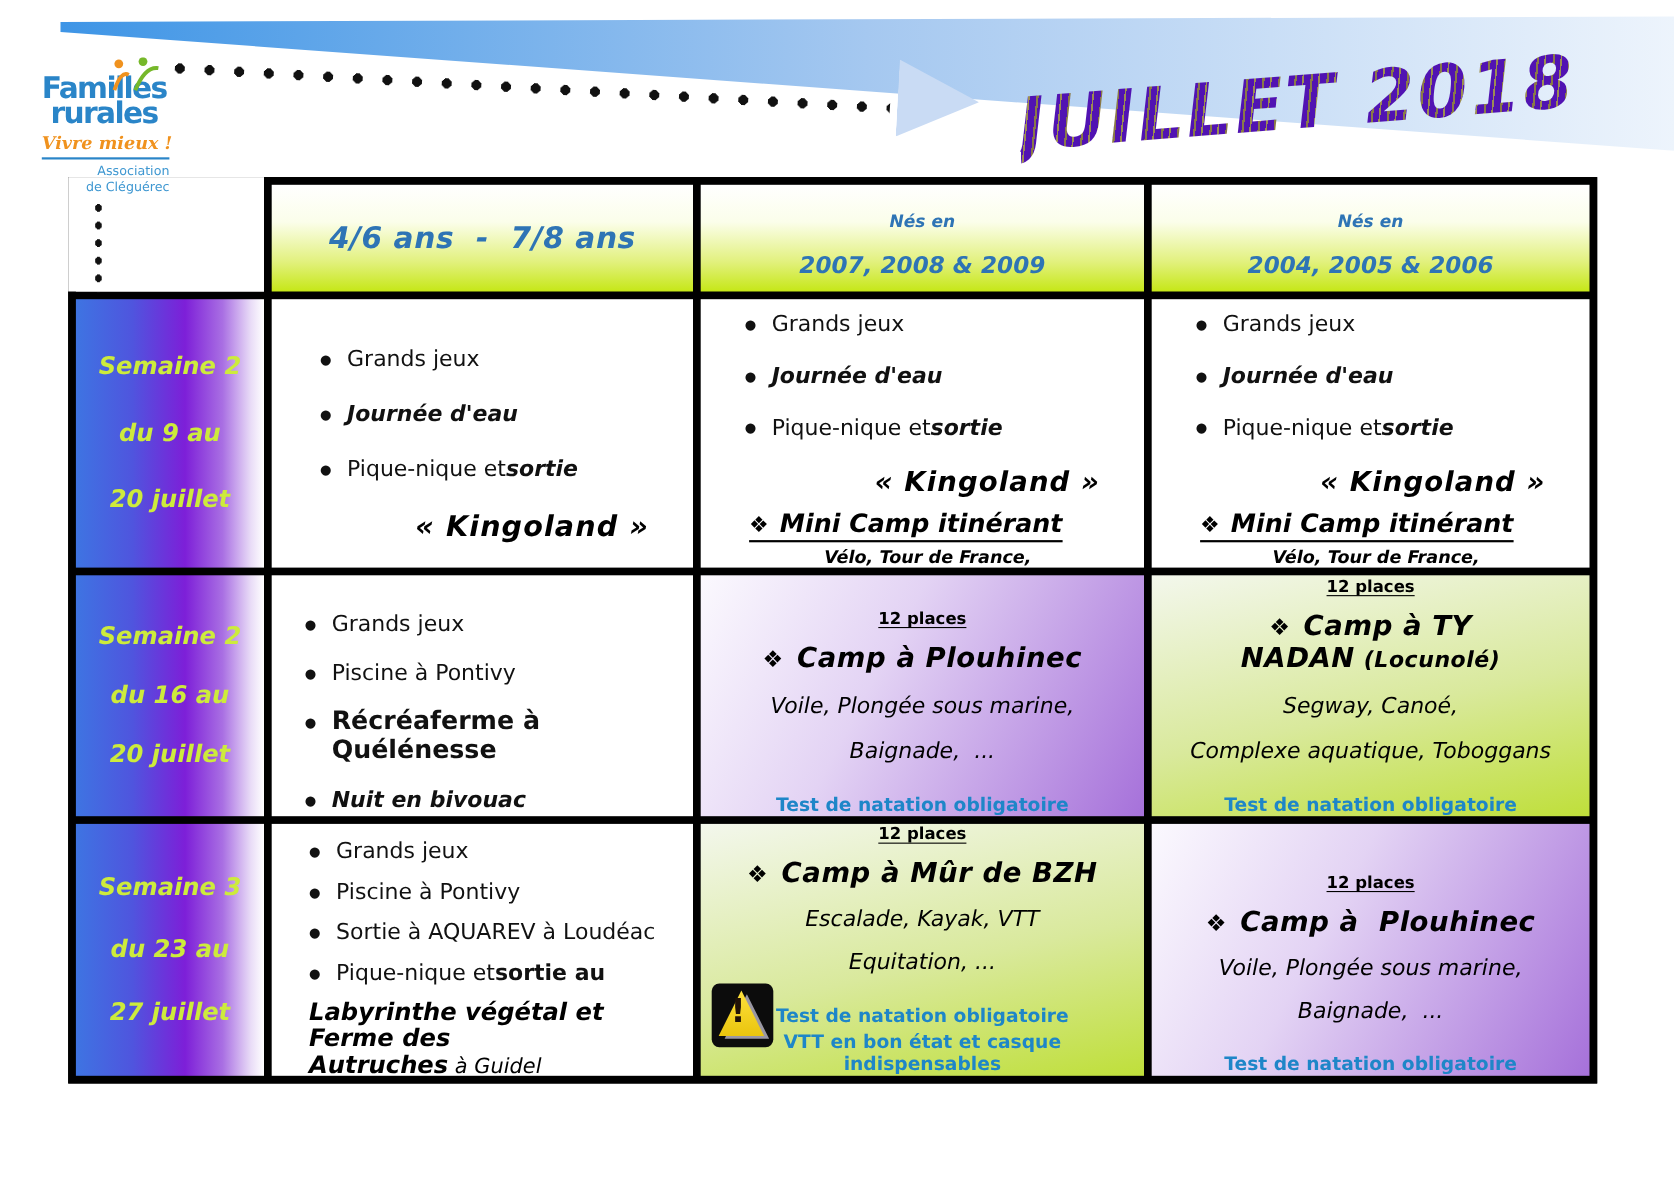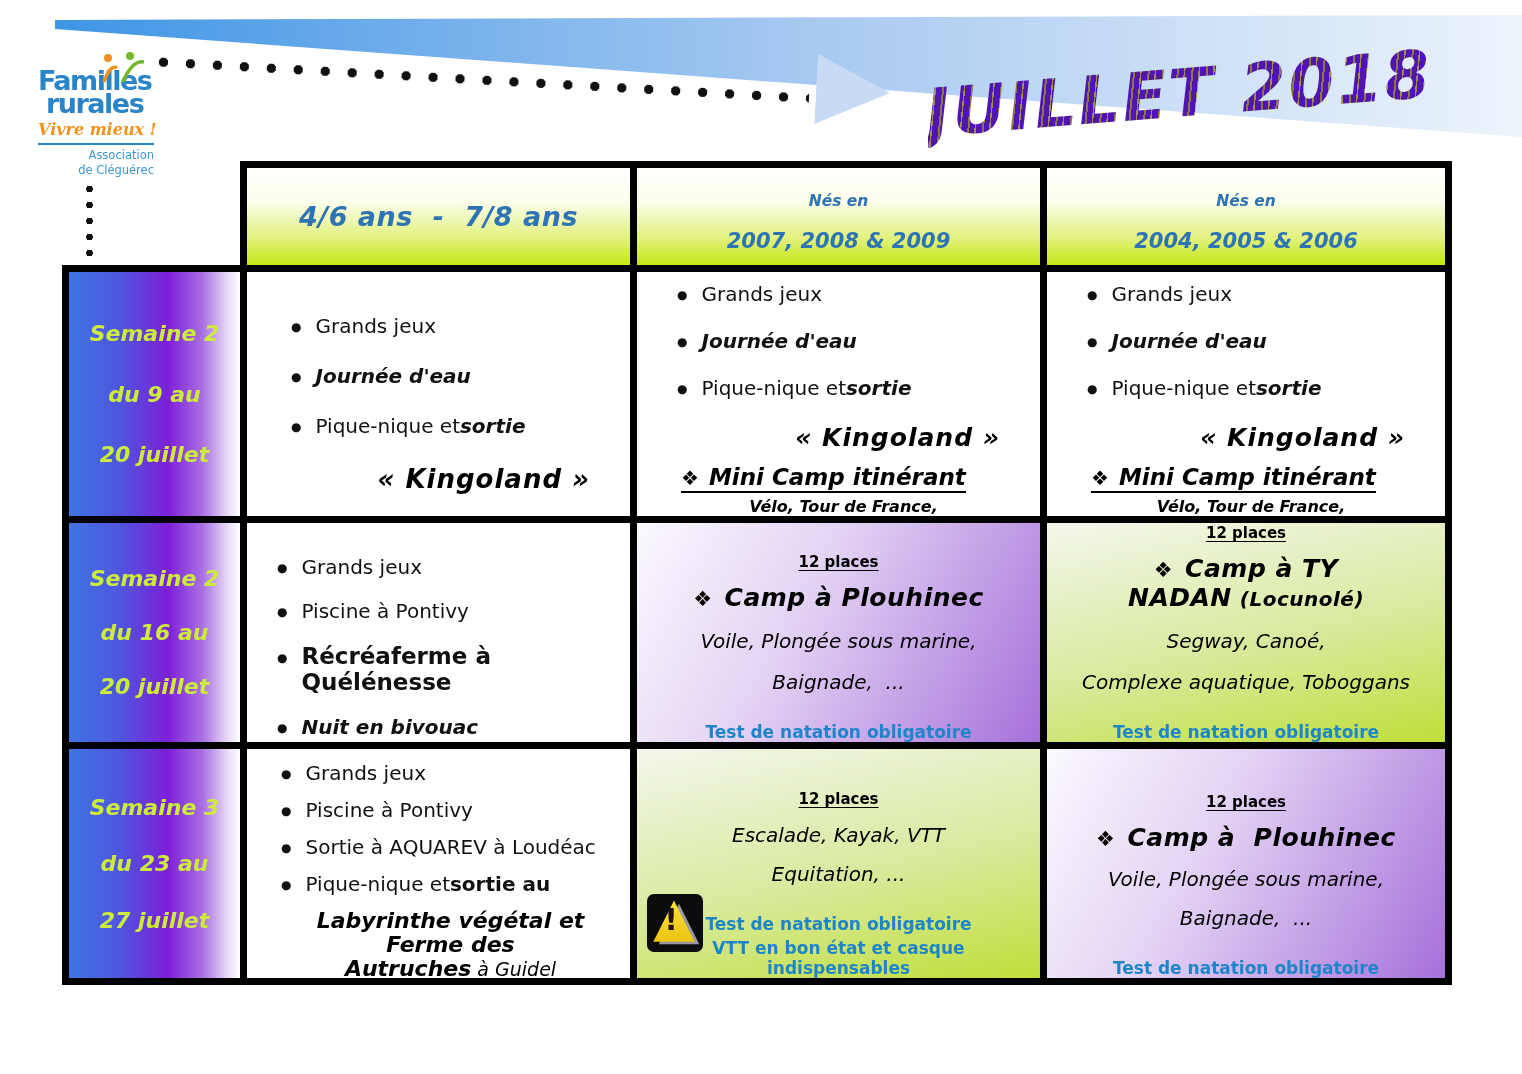--- a/index.html
+++ b/index.html
@@ -108,21 +108,21 @@
   .places { font-size:15px; font-weight:bold; text-decoration:underline; text-underline-offset:3px; }
   .camp-title { font-size:25px; font-weight:bold; font-style:italic; margin-top:12px; letter-spacing:0.5px; }
   .camp-title .mark { font-style:normal; font-size:21px; margin-right:12px; }
   .camp-title .suffix { font-size:20px; margin-left:8px; }
   .camp-line { font-size:20px; font-style:italic; margin-top:17px; }
   .note { color:#1e86c8; font-weight:bold; font-size:17px; margin-top:28px; }
   .note.second { margin-top:4px; }
   .r3 .camp-line { margin-top:15px; }
 
   
-  .continuation { text-align:center; font-weight:bold; font-style:italic; font-size:22px;
+  .continuation { font-weight:bold; font-style:italic; font-size:22px;
                   line-height:1.1; margin:2px 10px 8px 0; }
   .continuation .plain { font-weight:normal; font-style:italic; font-size:19px; }
 
   
   .warn { position:absolute; left:10px; bottom:26px; width:56px; height:58px;
           background:#0c0c0c; border-radius:7px; z-index:2; }
   .warn .tri-sh { position:absolute; inset:8px 2px 4px 10px; background:#9a97a3;
                   clip-path:polygon(50% 4%, 96% 92%, 4% 92%); }
   .warn .tri { position:absolute; inset:5px 7px 7px 5px; background:linear-gradient(#ffe23e,#e8c20a);
                clip-path:polygon(50% 3%, 97% 93%, 3% 93%); }
@@ -327,20 +327,21 @@
         </div>
       <div class="continuation">
         <div>Labyrinthe végétal et Ferme des</div>
         <div><span>Autruches</span><span class="plain"> à Guidel</span></div>
       </div>
 
     </div>
 
     <div class="cell campcell bg-green r3">
       <div class="places">12 places</div>
+      <div class="camp-title"><span class="mark">❖</span><span>Camp à Mûr de BZH</span></div>
       <div class="camp-line">Escalade, Kayak, VTT</div>
       <div class="camp-line">Equitation, ...</div>
       <div class="note">Test de natation obligatoire</div>
       <div class="note second">VTT en bon état et casque indispensables</div>
       <div class="warn">
         <div class="tri-sh"></div>
         <div class="tri"></div>
         <div class="excl">!</div>
       </div>
     </div>

